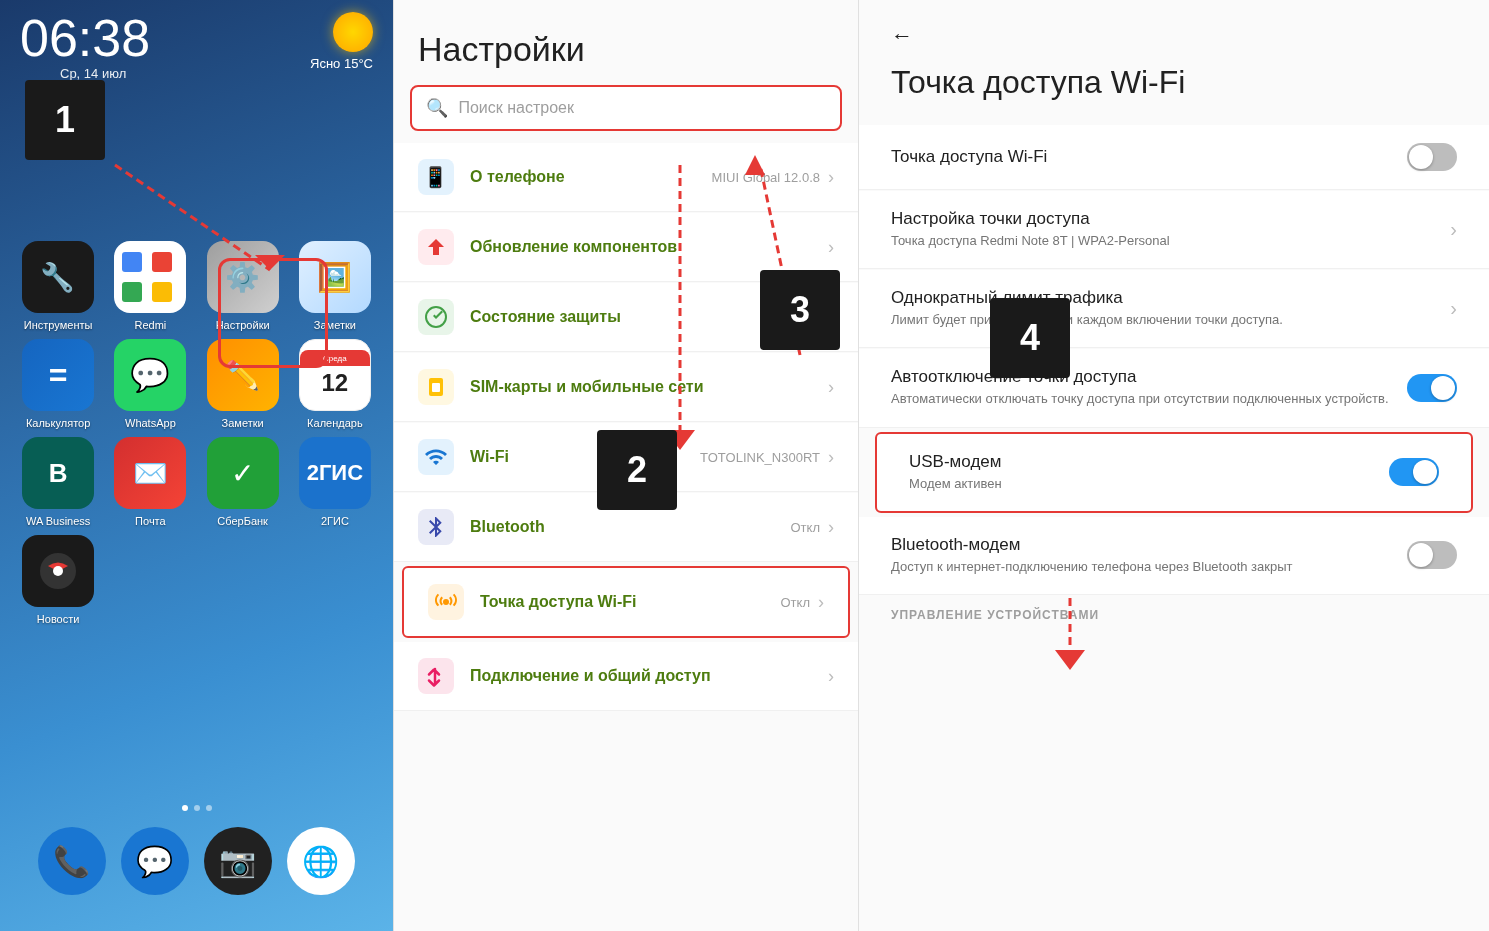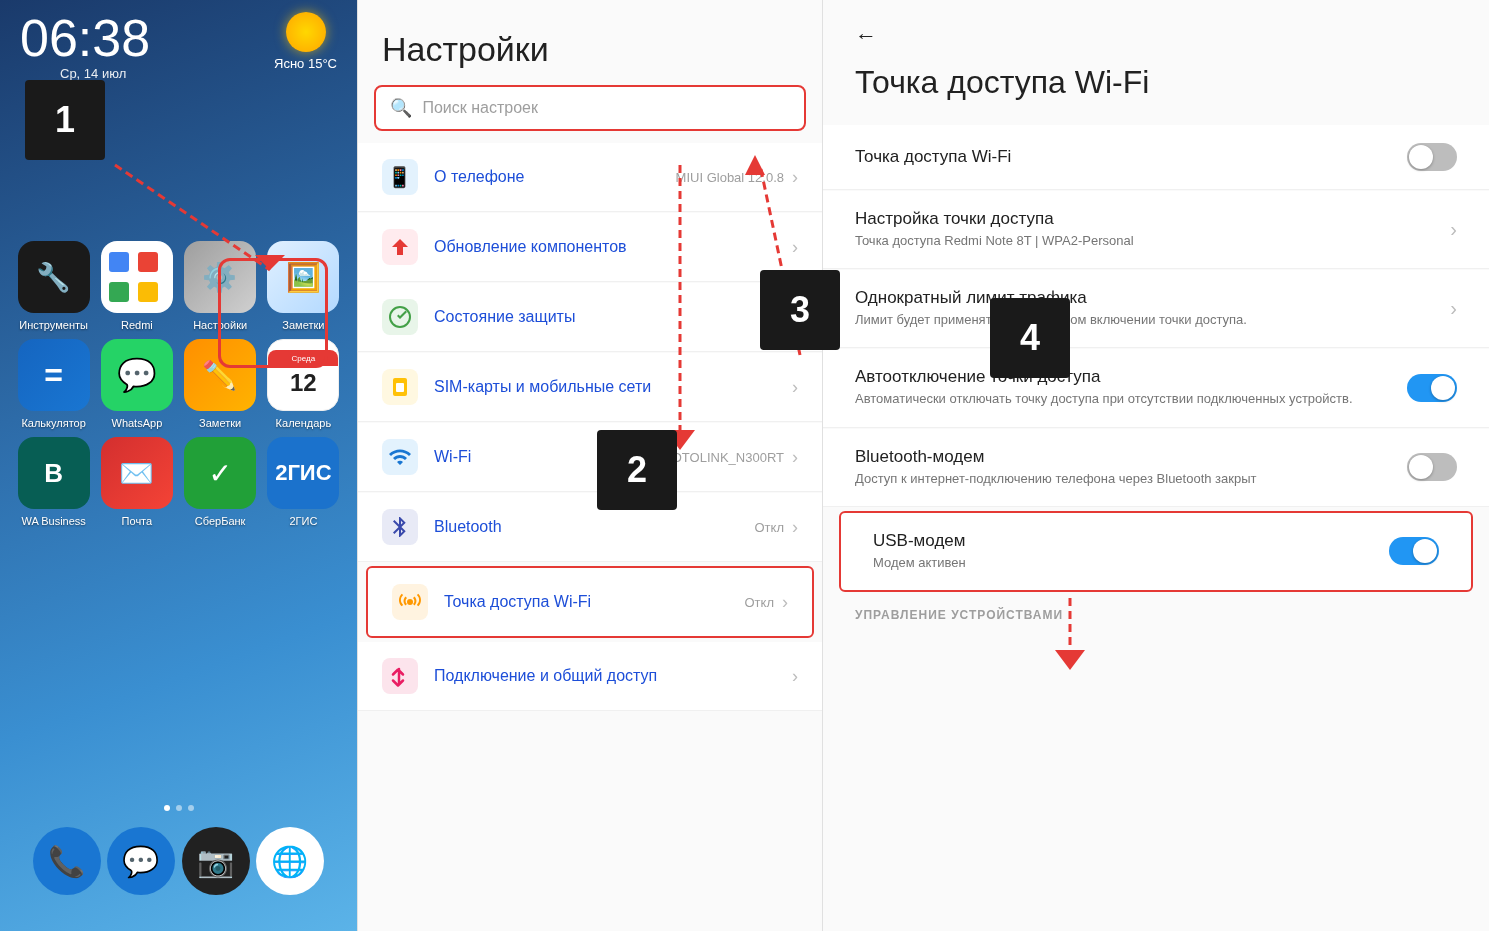--- a/index.html
+++ b/index.html
@@ -1,20 +1,20 @@
 <!DOCTYPE html>
 <html><head>
   <meta charset="utf-8">
   <style>
     * { margin: 0; padding: 0; box-sizing: border-box; }
     body { width: 1489px; height: 931px; display: flex; font-family: 'Segoe UI', Arial, sans-serif; overflow: hidden; background: #fff; }
 
     
     .left-panel {
-      width: 357px;
+      width: 393px;
       height: 931px;
       background: linear-gradient(160deg, #1a3a6b 0%, #2d6ba8 40%, #3a8fd1 70%, #5bb3e8 100%);
       position: relative;
       overflow: hidden;
       flex-shrink: 0;
     }
     .status-bar {
       display: flex;
       justify-content: space-between;
       align-items: flex-start;
@@ -27,21 +27,21 @@
       color: white;
       line-height: 1;
     }
     .date-text {
       font-size: 13px;
       color: rgba(255,255,255,0.9);
       margin-top: 2px;
       margin-left: 40px;
     }
     .weather-area {
-      text-align: center;
+      text-align: right;
     }
     .weather-icon {
       width: 40px;
       height: 40px;
       background: radial-gradient(circle, #FFD700, #FFA500);
       border-radius: 50%;
       display: inline-block;
       box-shadow: 0 0 12px rgba(255,200,0,0.6);
     }
     .weather-text { font-size: 13px; color: white; }
@@ -201,21 +201,21 @@
       height: 36px;
       border-radius: 8px;
       display: flex;
       align-items: center;
       justify-content: center;
       font-size: 20px;
       margin-right: 16px;
       flex-shrink: 0;
     }
     .settings-item-content { flex: 1; }
-    .settings-item-title { font-size: 16px; font-weight: 400; color: #1d4ed8; }
+    .settings-item-title { font-size: 16px; font-weight: 700; color: #4d7c0f; }
     .settings-item-value { font-size: 13px; color: #9e9e9e; }
     .chevron { color: #bdbdbd; font-size: 18px; margin-left: 8px; }
 
     
     .right-panel {
       flex: 1;
       height: 931px;
       background: #fafafa;
       border-left: 1px solid #e0e0e0;
       overflow-y: auto;
@@ -358,20 +358,30 @@
     </div>
     <div class="app-item">
       <div class="app-icon icon-sberbank" style="color:white;font-size:28px;">✓</div>
       <span class="app-label">СберБанк</span>
     </div>
 
     <div class="app-item">
       <div class="app-icon icon-2gis" style="color:white;font-size:22px;font-weight:bold;">2ГИС</div>
       <span class="app-label">2ГИС</span>
     </div>
+    <div class="app-item">
+      <div class="app-icon icon-news" style="color:white;">
+        <svg width="40" height="40" viewBox="0 0 40 40">
+            <circle cx="20" cy="20" r="18" fill="#333"></circle>
+            <path d="M10 15 Q20 8 30 15 Q20 22 10 15Z" fill="#e53935"></path>
+            <circle cx="20" cy="20" r="5" fill="white"></circle>
+          </svg>
+      </div>
+      <span class="app-label">Новости</span>
+    </div>
   </div>
 
   <div class="dots-nav">
     <div class="dot active"></div>
     <div class="dot"></div>
     <div class="dot"></div>
   </div>
 
   <div class="dock-row">
     <div class="dock-item">
@@ -535,40 +545,40 @@
   <div class="setting-row">
     <div class="setting-info">
       <div class="setting-label">Автоотключение точки доступа</div>
       <div class="setting-sublabel">Автоматически отключать точку доступа при отсутствии подключенных устройств.</div>
     </div>
     <div class="toggle on">
       <div class="toggle-knob"></div>
     </div>
   </div>
 
+  <div class="setting-row highlighted-box">
+    <div class="setting-info">
+      <div class="setting-label">USB-модем</div>
+      <div class="setting-sublabel">Модем активен</div>
+    </div>
+    <div class="toggle on">
+      <div class="toggle-knob"></div>
+    </div>
+  </div>
+
   <div class="setting-row">
     <div class="setting-info">
       <div class="setting-label">Bluetooth-модем</div>
       <div class="setting-sublabel">Доступ к интернет-подключению телефона через Bluetooth закрыт</div>
     </div>
     <div class="toggle off">
       <div class="toggle-knob"></div>
     </div>
   </div>
 
-  <div class="setting-row highlighted-box">
-    <div class="setting-info">
-      <div class="setting-label">USB-модем</div>
-      <div class="setting-sublabel">Модем активен</div>
-    </div>
-    <div class="toggle on">
-      <div class="toggle-knob"></div>
-    </div>
-  </div>
-
   <div class="section-header">УПРАВЛЕНИЕ УСТРОЙСТВАМИ</div>
 </div>
 
 <div style="position:fixed;top:430px;left:597px;z-index:100;" class="step-badge">2</div>
 <div style="position:fixed;top:270px;left:760px;z-index:100;" class="step-badge">3</div>
 <div style="position:fixed;top:298px;left:990px;z-index:100;" class="step-badge">4</div>
 
 <svg style="position:fixed;top:0;left:0;width:1489px;height:931px;pointer-events:none;z-index:99;" xmlns="http://www.w3.org/2000/svg">
 
   <line x1="115" y1="165" x2="270" y2="270" stroke="#e53935" stroke-width="3" stroke-dasharray="8,5"></line>

